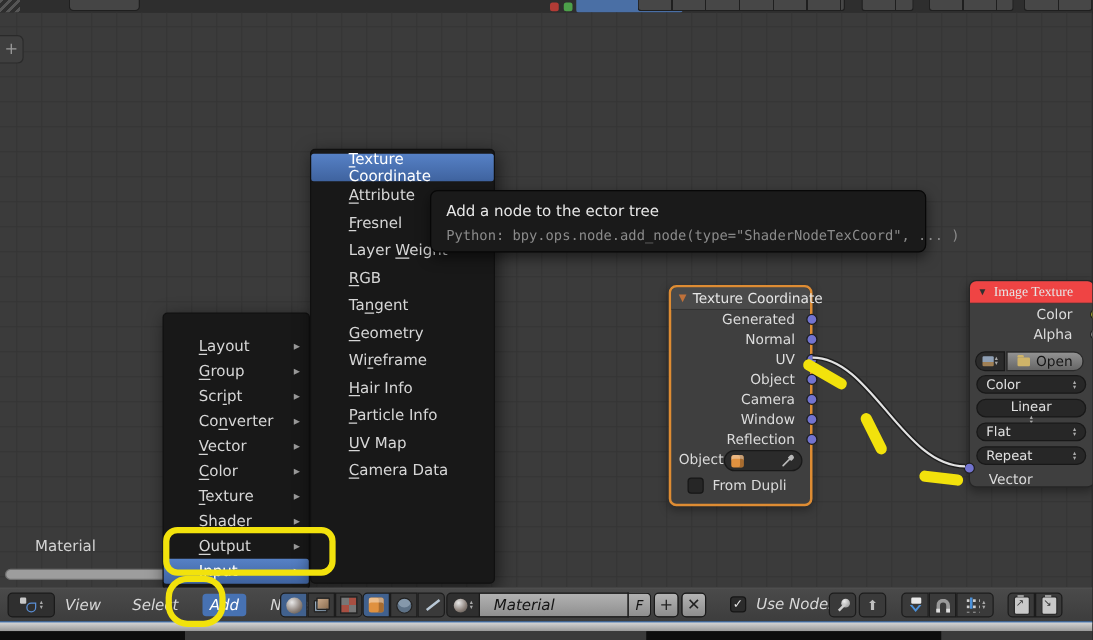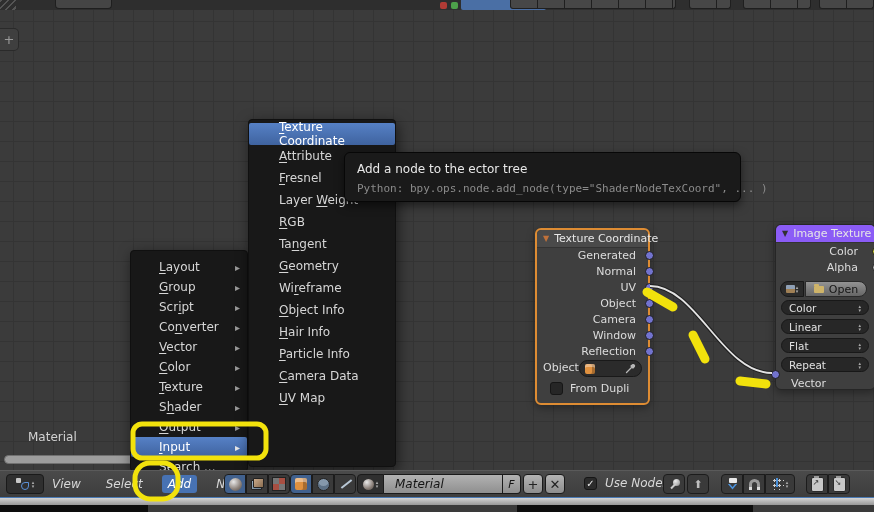--- a/index.html
+++ b/index.html
@@ -54,21 +54,21 @@
   .stepper{display:flex;flex-direction:column;font-size:5px;color:#aaa;line-height:4px;}
   .open-btn{width:62px;height:16px;margin-left:1px;background:linear-gradient(180deg,#939393,#666);border:1px solid #2a2a2a;border-radius:0 8px 8px 0;
     display:flex;align-items:center;justify-content:center;gap:5px;box-sizing:border-box;color:#151515;font-size:11px;}
   .folder-ic{width:10px;height:7px;background:#cfb469;border-radius:1px;position:relative;}
   .folder-ic:before{content:"";position:absolute;left:0;top:-2px;width:5px;height:2px;background:#cfb469;border-radius:1px 1px 0 0;}
   .sel{position:absolute;left:5px;width:88px;height:15px;background:#272727;border:1px solid #181818;border-radius:8px;box-sizing:border-box;
     display:flex;align-items:center;justify-content:space-between;padding:0 7px;color:#e0e0e0;font-size:10.5px;}
   .vec-row{position:absolute;left:15px;top:152px;font-size:11px;color:#dcdcdc;}
   
   .menu-panel{position:absolute;background:#181818;border:1px solid #101010;border-radius:4px;box-shadow:2px 4px 14px rgba(0,0,0,.55);box-sizing:border-box;z-index:40;}
-  #add-menu{left:130px;top:240px;width:118px;height:222px;padding-top:6px;}
+  #add-menu{left:130px;top:240px;width:118px;height:222px;padding-top:16px;}
   #submenu{left:248px;top:109px;width:148px;height:348px;padding-top:3px;}
   .menu-item{height:20px;display:flex;align-items:center;color:#d6d6d6;font-size:12px;padding:0 9px 0 28px;position:relative;}
   #submenu .menu-item{height:22px;padding-left:30px;}
   .menu-item.active{background:linear-gradient(180deg,#5681c6,#3f639f);color:#fff;border-radius:2px;}
   .menu-item u{text-decoration:underline;text-underline-offset:2px;}
   .mi-arrow{position:absolute;right:7px;color:#9a9a9a;font-size:10px;}
   .menu-item.active .mi-arrow{color:#e8e8e8;}
   
   .tooltip{position:absolute;left:344px;top:142px;width:397px;height:50px;background:#1a1a1a;border:1px solid #070707;border-radius:6px;
     box-shadow:0 4px 10px rgba(0,0,0,.5);z-index:60;box-sizing:border-box;padding:9px 12px;}
@@ -183,21 +183,21 @@
           <path d="M1.5 9.5 L6.5 4.5 M6 3 L8 5 M7.5 1.8 a1.3 1.3 0 0 1 1.8 1.8 l-1 1 -1.8-1.8z" stroke="#b9b9b9" stroke-width="1.3" fill="#b9b9b9" stroke-linecap="round"></path>
         </svg>
       </div>
       <div class="dupli">
         <span class="chk"></span>
         <span class="lbl">From Dupli</span>
       </div>
     </div>
 
     <div class="node" id="imgtex">
-      <div class="node-hdr" style="background:#8b5cf6;">
+      <div class="node-hdr" style="background:#ef4444;font-family:Liberation Serif, serif;">
         <span class="tri" style="color:#303030;">▼</span>
         <span class="ttl">Image Texture</span>
       </div>
       <div class="rows" id="imgtex-outputs">
           <div class="out-row"><span>Color</span><span class="socket" style="background: rgb(201, 201, 53);"></span></div>
           <div class="out-row"><span>Alpha</span><span class="socket" style="background: rgb(165, 165, 165);"></span></div>
         </div>
       <div class="browse-row">
         <div class="img-browse">
           <span class="photo-ic"></span>
@@ -212,21 +212,21 @@
         </div>
       </div>
       <div id="imgtex-selects">
           <div class="sel" style="top: 75px;">
             <span>Color</span>
             <span class="stepper">
               <span>▴</span>
               <span>▾</span>
             </span>
           </div>
-          <div class="sel" style="top: 94px;">
+          <div class="sel" style="top: 94px; flex-direction: column;">
             <span>Linear</span>
             <span class="stepper">
               <span>▴</span>
               <span>▾</span>
             </span>
           </div>
           <div class="sel" style="top: 113px;">
             <span>Flat</span>
             <span class="stepper">
               <span>▴</span>
@@ -315,33 +315,30 @@
         <div class="menu-item">
           <span>Ta<u>n</u>gent</span>
         </div>
         <div class="menu-item">
           <span><u>G</u>eometry</span>
         </div>
         <div class="menu-item">
           <span>Wi<u>r</u>eframe</span>
         </div>
         <div class="menu-item">
-          <span><u>O</u>bject Info</span>
-        </div>
-        <div class="menu-item">
           <span><u>H</u>air Info</span>
         </div>
         <div class="menu-item">
           <span><u>P</u>article Info</span>
         </div>
         <div class="menu-item">
+          <span><u>U</u>V Map</span>
+        </div>
+        <div class="menu-item">
           <span><u>C</u>amera Data</span>
-        </div>
-        <div class="menu-item">
-          <span><u>U</u>V Map</span>
         </div>
       </div>
 
     <div class="tooltip">
       <div class="tt-title">Add a node to the ector tree</div>
       <div class="tt-py">Python: bpy.ops.node.add_node(type="ShaderNodeTexCoord", ... )</div>
     </div>
   </div>
 
   <div class="hdr">

